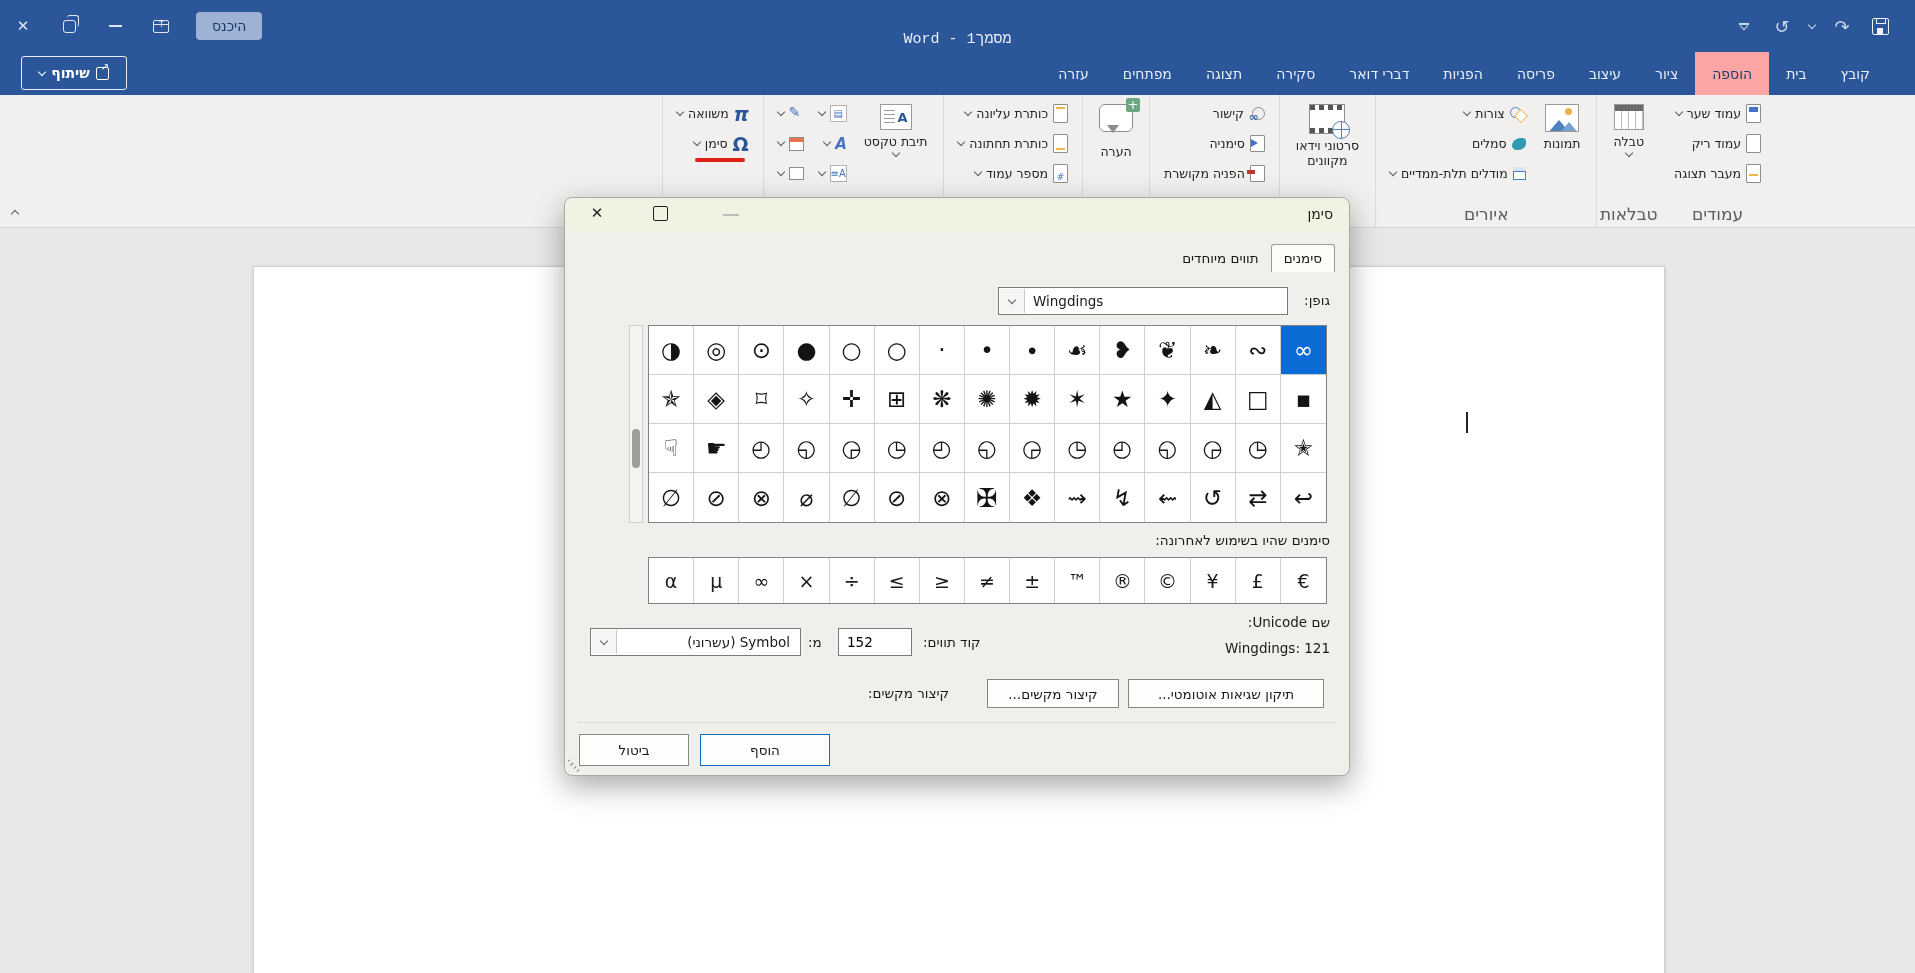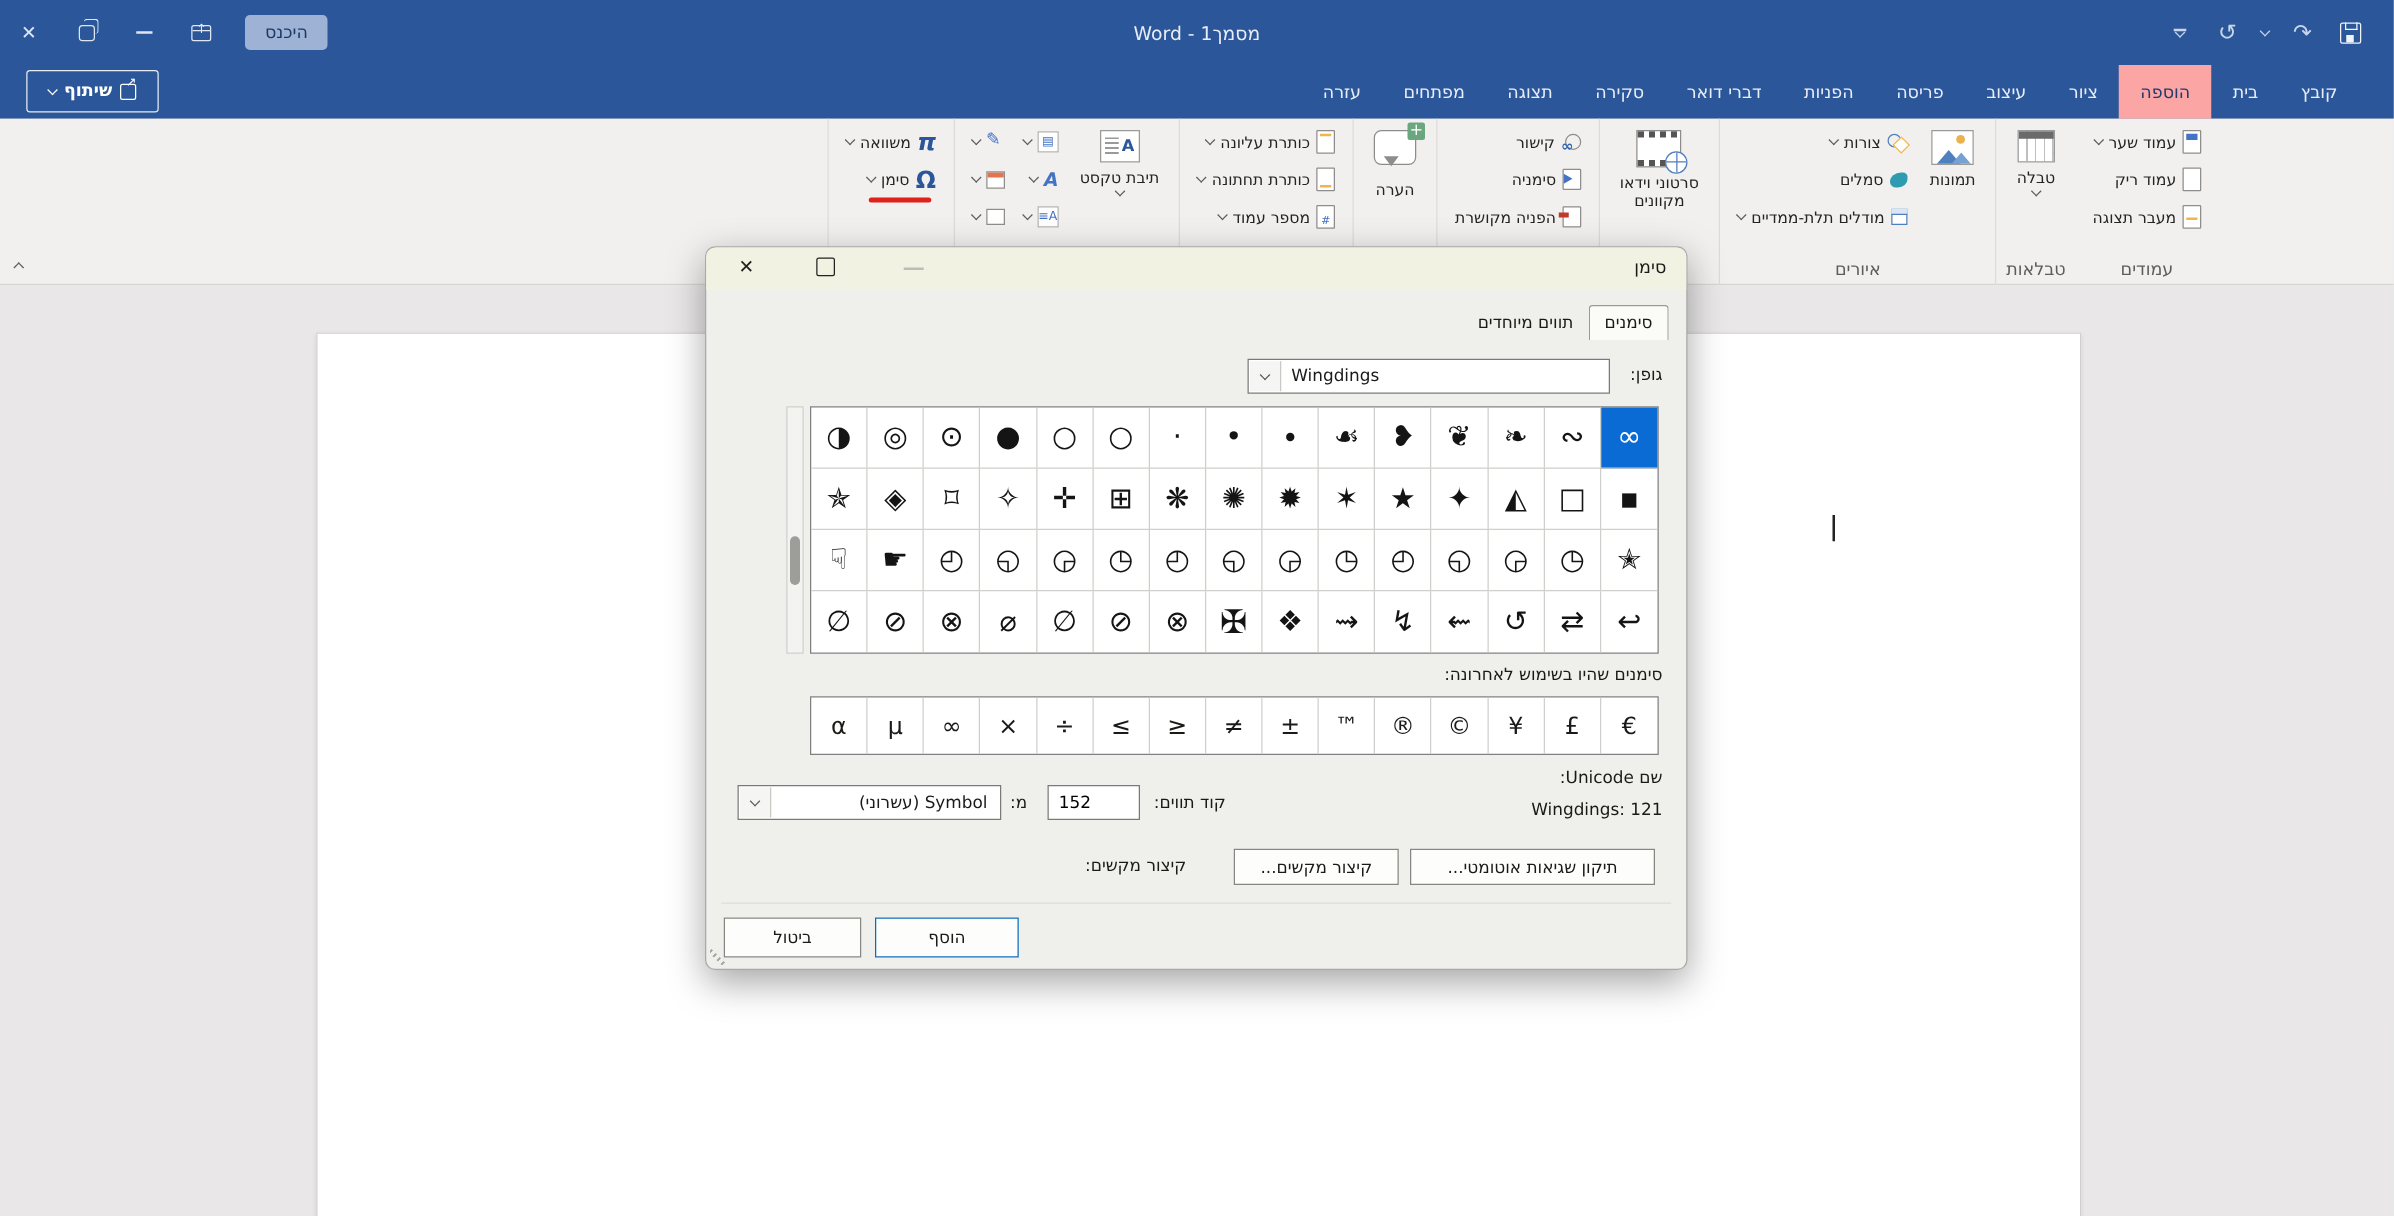--- a/index.html
+++ b/index.html
@@ -10,21 +10,21 @@
   .titlebar { position:absolute; inset:0 0 auto 0; height:52px; background:#2b579a; color:#fff; }
   .tb-left { position:absolute; left:0; top:0; height:52px; display:flex; align-items:center; direction:ltr; }
   .tb-btn { width:46px; height:52px; display:flex; align-items:center; justify-content:center; color:#dfe6f2; font-size:15px; cursor:pointer; }
   .ico-restore { width:13px; height:13px; border:1.6px solid #dfe6f2; border-radius:3px; position:relative; }
   .ico-restore::before { content:""; position:absolute; left:3px; top:-6px; width:11px; height:11px; border:1.6px solid #dfe6f2; border-radius:3px; border-bottom:none; border-left:none; }
   .ico-min { width:13px; height:0; border-top:2px solid #dfe6f2; }
   .ico-ribopt { width:16px; height:13px; border:1.6px solid #dfe6f2; border-radius:2px; position:relative; }
   .ico-ribopt::before { content:"↑"; position:absolute; left:3px; top:-3px; font-size:10px; color:#dfe6f2; }
   .ico-ribopt::after { content:""; position:absolute; left:0; top:3px; width:100%; border-top:1.4px solid #dfe6f2; }
   .signin { margin-left:12px; background:#9db2d4; color:#1d3a66; border-radius:4px; font-size:14px; padding:6px 16px; cursor:pointer; }
-  .tb-title { position:absolute; left:0; right:0; top:1px; height:52px; display:flex; align-items:center; justify-content:center; font-size:15px; color:#e8edf6; pointer-events:none; }
+  .tb-title { position:absolute; left:0; right:0; top:13px; height:52px; display:flex; align-items:center; justify-content:center; font-size:15px; color:#e8edf6; pointer-events:none;font-family:Liberation Mono, monospace; }
   .tb-right { position:absolute; right:0; top:0; height:52px; display:flex; align-items:center; direction:ltr; gap:4px; padding-right:18px; }
   .qat-btn { width:34px; height:40px; display:flex; align-items:center; justify-content:center; color:#c9d6ea; font-size:18px; cursor:pointer; }
   .ico-floppy { width:17px; height:17px; border:1.7px solid #f0f4fa; border-radius:2px; position:relative; background:transparent; }
   .ico-floppy::before { content:""; position:absolute; top:-1px; left:3px; width:8px; height:5px; border:1.5px solid #f0f4fa; border-top:none; }
   .ico-floppy::after { content:""; position:absolute; bottom:0; left:4px; width:6px; height:6px; background:#f0f4fa; }
   .ico-caret-line { display:flex; flex-direction:column; align-items:center; gap:1px; }
   .ico-caret-line i { width:10px; border-top:2px solid #c9d6ea; }
 
   
   .share { position:absolute; left:21px; top:56px; width:106px; height:34px; border:1px solid #e6ebf4; border-radius:3px;
@@ -37,21 +37,21 @@
   .rtab { padding:0 17px; display:flex; align-items:center; color:#e8edf6; font-size:14px; cursor:pointer; white-space:nowrap; }
   .rtab.active { background:#fca5a5; color:#1e3c6e; }
   .tellme { display:flex; align-items:center; gap:8px; color:#e8edf6; font-size:14px; padding:0 10px; cursor:pointer; }
   .ico-bulb { width:13px; height:13px; border:1.6px solid #ffd95e; border-radius:50% 50% 42% 42%; position:relative; }
   .ico-bulb::after { content:""; position:absolute; bottom:-4px; left:3px; width:4px; height:3px; border:1.4px solid #ffd95e; border-top:none; }
 
   
   .ribbon { position:absolute; top:95px; right:0; left:0; height:133px; background:#f1f0ef; border-bottom:1px solid #d8d6d4; }
   .ribbon-inner { display:flex; direction:rtl; align-items:stretch; height:100%; padding-right:140px; }
   .rgroup { position:relative; padding:5px 10px 20px 10px; border-left:1px solid #dddbd9; display:flex; align-items:flex-start; gap:2px; }
-  .glabel { position:absolute; bottom:3px; right:0; left:0; text-align:center; font-size:14px; color:#5f5d5b; }
+  .glabel { position:absolute; bottom:3px; right:0; left:0; text-align:center; font-size:17px; color:#5f5d5b; }
   .rcol { display:flex; flex-direction:column; justify-content:flex-start; gap:3px; }
   .sbtn { display:flex; align-items:center; gap:5px; font-size:12.5px; color:#252423; padding:3px 4px; border-radius:2px; cursor:pointer; white-space:nowrap; height:27px; }
   .bigbtn { display:flex; flex-direction:column; align-items:center; justify-content:flex-start; gap:4px; font-size:12.5px; color:#252423;
     padding:4px 6px; cursor:pointer; white-space:nowrap; text-align:center; }
   .chev { width:6px; height:6px; border-left:1.4px solid #5f5d5b; border-bottom:1.4px solid #5f5d5b; transform:rotate(-45deg); display:inline-block; flex:none; margin-top:-3px;}
   .chev.up { transform:rotate(135deg); margin-top:3px; }
   .icn { flex:none; display:inline-flex; align-items:center; justify-content:center; }
   .pg { width:15px; height:19px; border:1.2px solid #8f8d8b; background:#fff; border-radius:1px; position:relative; }
   .pg i { position:absolute; left:2px; right:2px; border-top:2.5px solid #f0b64c; }
   .pg.cover::before { content:""; position:absolute; top:2px; left:2px; right:2px; height:5px; background:#4472c4; }
@@ -143,21 +143,21 @@
   .from-combo .val { position:absolute; right:10px; top:5px; direction:rtl; }
   .mlabel { position:absolute; left:243px; top:436px; }
   .code-input { left:273px; width:74px; top:430px; direction:ltr; padding:5px 8px; font-size:13.5px; font-family:"DejaVu Sans",sans-serif; }
   .code-label { position:absolute; left:358px; top:436px; }
   .btn { position:absolute; height:29px; background:#fdfdfb; border:1px solid #868683; border-radius:0; font-size:13.5px;
      display:flex; align-items:center; justify-content:center; cursor:pointer; color:#1b1a19; padding:0 10px; font-family:"DejaVu Sans",sans-serif;}
   .btn-autocorrect { top:481px; right:25px; width:196px; }
   .btn-shortcut { top:481px; left:422px; width:132px; }
   .shortcut-label { position:absolute; top:487px; left:303px;text-align:center; }
   .dlg-sep { position:absolute; left:12px; right:12px; top:524px; border-top:1px solid #dddddb; }
-  .btn-insert { top:536px; left:135px; width:115px; height:32px; border:1.6px solid #0f6cbd; }
+  .btn-insert { top:536px; left:135px; width:130px; height:32px; border:1.6px solid #0f6cbd; }
   .btn-cancel { top:536px; left:14px; width:110px; height:32px; }
   .grip { position:absolute; left:3px; bottom:3px; width:14px; height:14px;
      background:repeating-linear-gradient(45deg,transparent 0 3px,#a9a9a6 3px 4.5px); clip-path:polygon(0 100%,100% 0,100% 35%,35% 100%,0 100%);
      transform:scaleX(-1); }
 </style>
 </head>
 <body>
 
 <div class="titlebar">
   <div class="tb-left">

